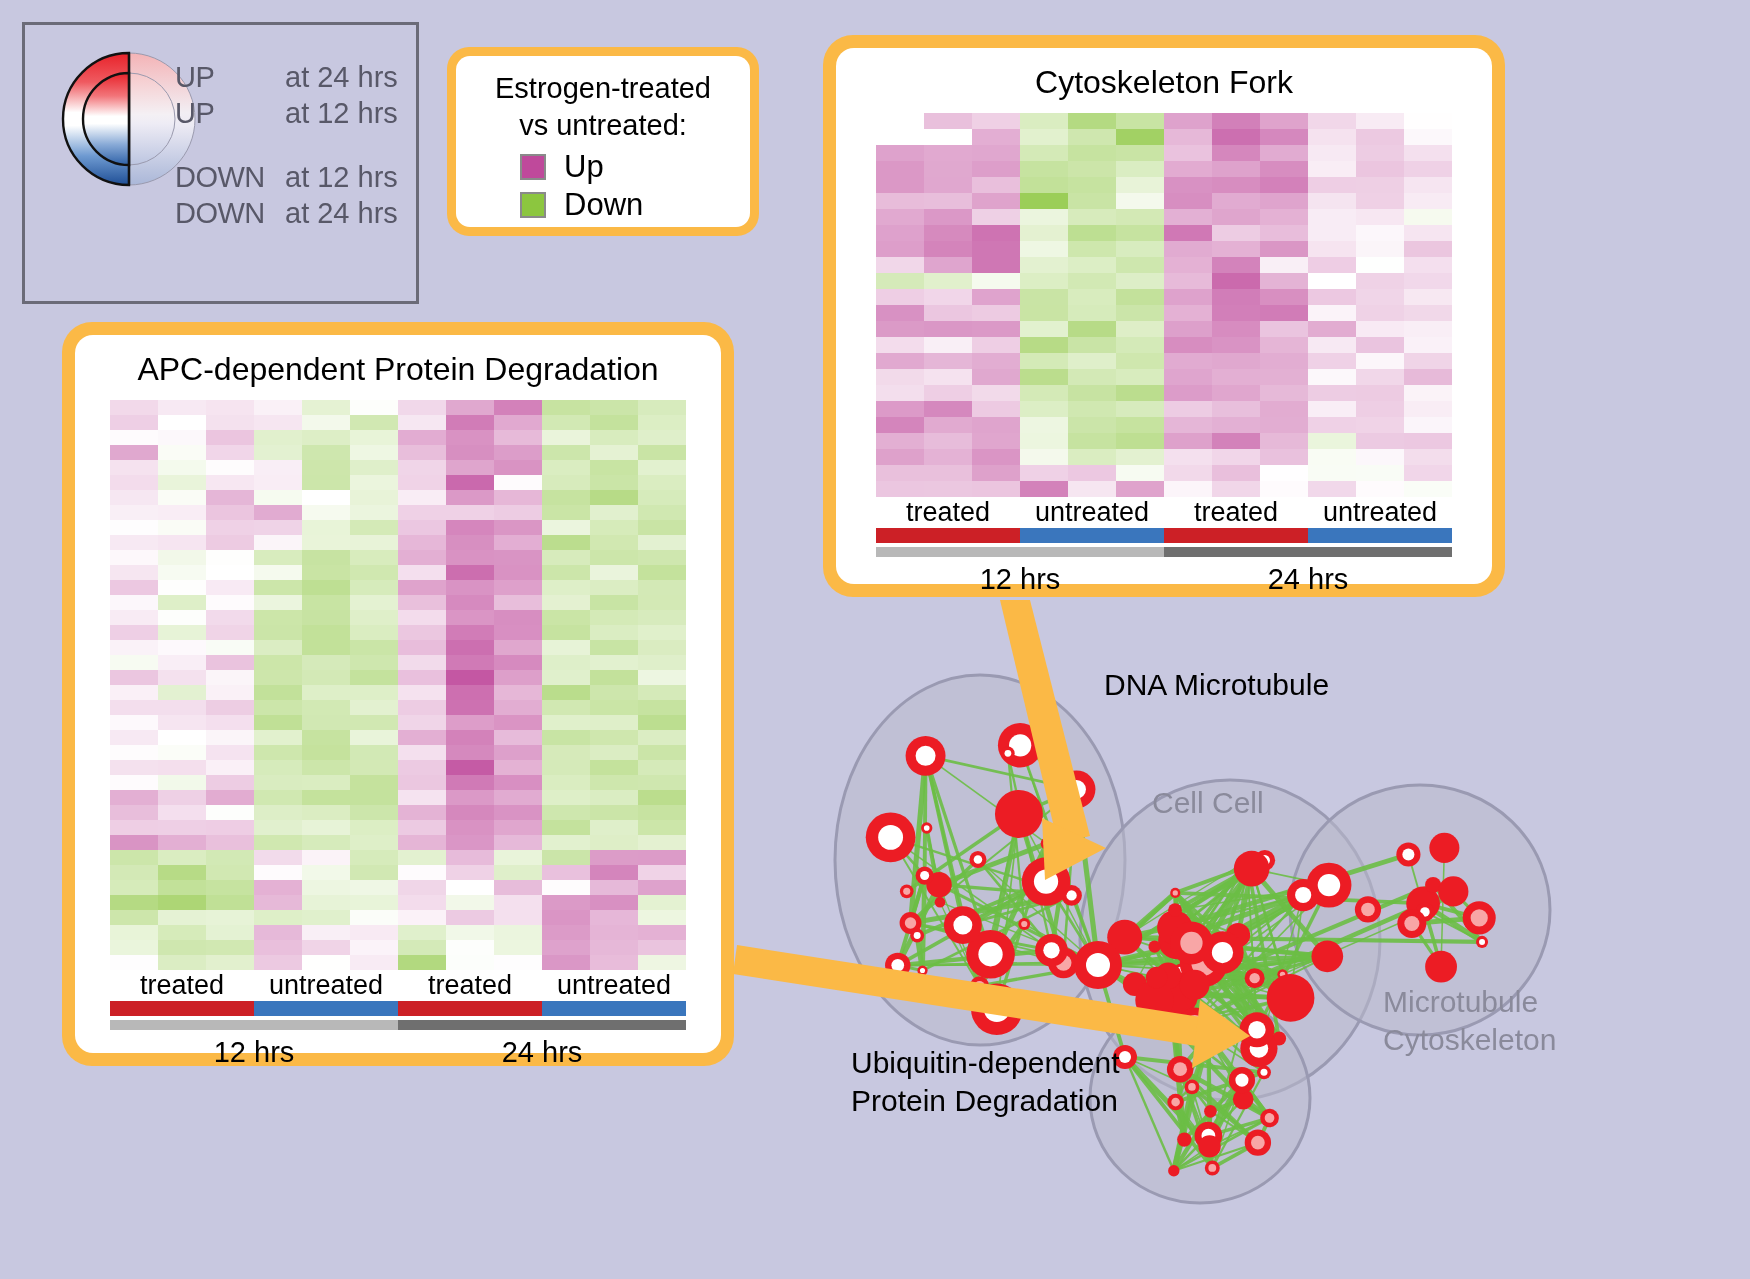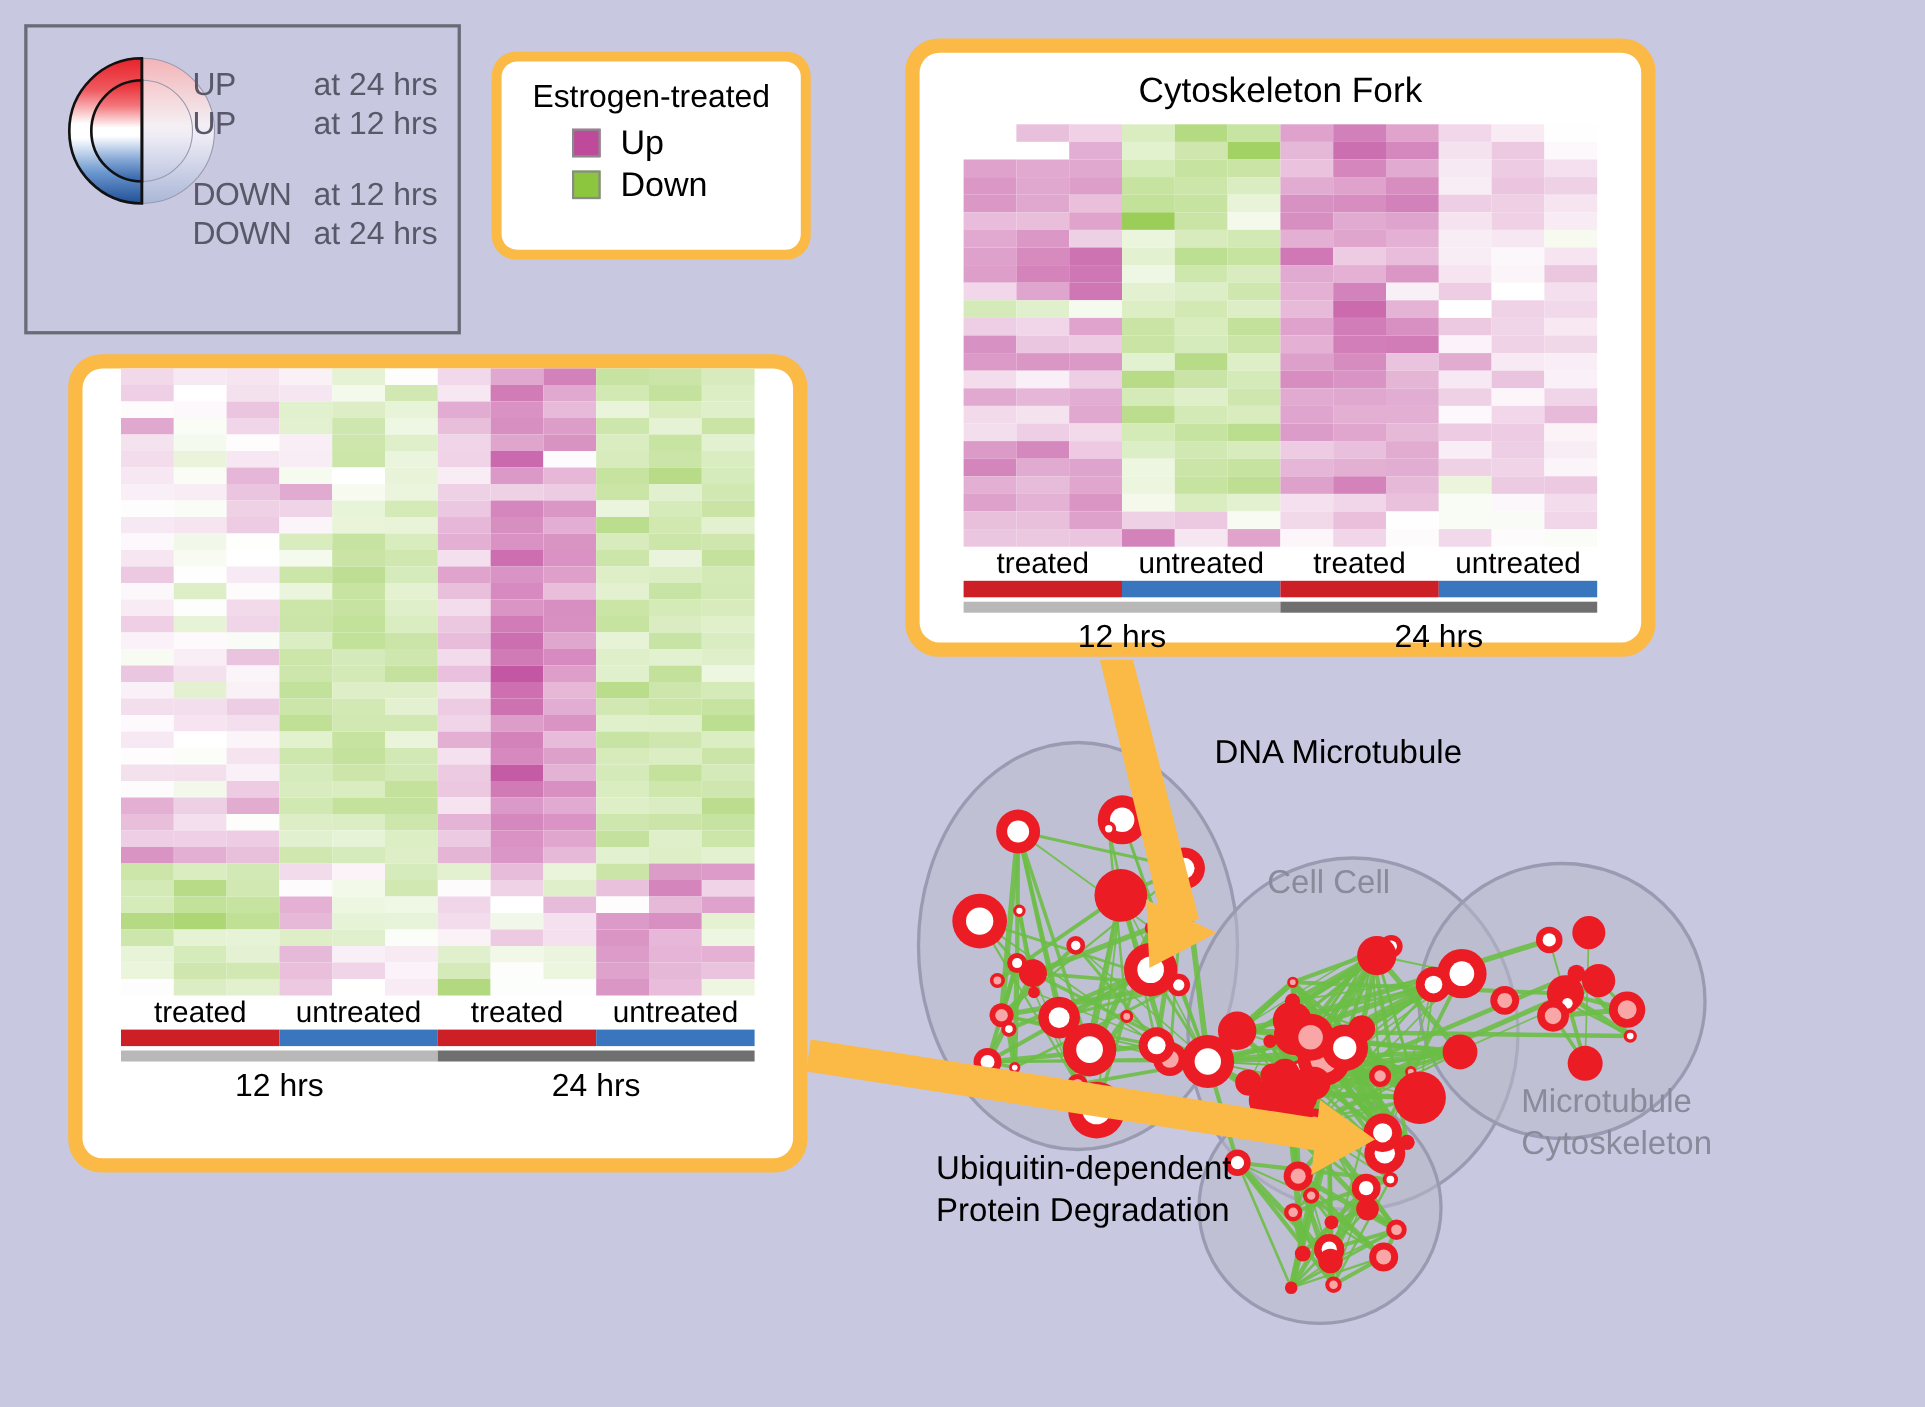--- a/index.html
+++ b/index.html
@@ -23,21 +23,21 @@
   .key-row .kw{width:110px;color:#585868;font-size:29px;letter-spacing:-0.5px;}
   .key-row .kt{color:#585868;font-size:29px;}
   .key-row.down .kw{width:110px;}
   .key-foot{
     position:absolute;left:0;top:183px;width:100%;text-align:center;
     color:#585868;font-size:28px;line-height:38px;
   }
 
   
   .legendbox{
-    position:absolute;left:447px;top:47px;width:290px;height:189px;
+    position:absolute;left:447px;top:47px;width:312px;height:189px;
     background:#fbb946;border-radius:22px;box-sizing:border-box;padding:9px;
   }
   .legendbox-inner{
     width:100%;height:100%;background:#fff;border-radius:14px;
     box-sizing:border-box;padding:14px 16px 0 16px;
   }
   .legend-title{font-size:29px;color:#000;text-align:center;line-height:37px;}
   .legend-items{margin-top:4px;padding-left:48px;}
   .legend-item{display:flex;align-items:center;height:38px;}
   .legend-swatch{width:26px;height:26px;border:2px solid #8a8a8a;box-sizing:border-box;margin-right:18px;}
@@ -142,20 +142,21 @@
       </div>
     </div>
 
     <div class="key-foot">
     </div>
   </div>
 
   <div class="legendbox">
     <div class="legendbox-inner">
       <div class="legend-title">Estrogen-treated</div>
+      <div class="legend-title">vs untreated:</div>
       <div class="legend-items">
         <div class="legend-item">
           <span class="legend-swatch" id="sw-up" style="background: rgb(191, 73, 155);"></span>
           <span class="legend-label">Up</span>
         </div>
         <div class="legend-item">
           <span class="legend-swatch" id="sw-down" style="background: rgb(140, 198, 63);"></span>
           <span class="legend-label">Down</span>
         </div>
       </div>
@@ -475,20 +476,21 @@
         <div class="time-labels" id="tl-rf" style="width: 576px;">
             <div style="width: 288px;">12 hrs</div>
             <div style="width: 288px;">24 hrs</div>
           </div>
       </div>
     </div>
   </div>
 
   <div class="panel" id="panel-apc">
     <div class="panel-inner">
+      <div class="panel-title">APC-dependent Protein Degradation</div>
       <div class="hm-wrap">
         <div class="heatmap" id="hm-apc" style="width: 576px; grid-template-columns: repeat(12, 1fr); grid-auto-rows: 15px;">
             <div class="hm-cell" style="background: rgb(242, 217, 234);"></div>
             <div class="hm-cell" style="background: rgb(247, 233, 243);"></div>
             <div class="hm-cell" style="background: rgb(246, 228, 240);"></div>
             <div class="hm-cell" style="background: rgb(250, 241, 247);"></div>
             <div class="hm-cell" style="background: rgb(229, 242, 211);"></div>
             <div class="hm-cell" style="background: rgb(253, 254, 251);"></div>
             <div class="hm-cell" style="background: rgb(241, 216, 234);"></div>
             <div class="hm-cell" style="background: rgb(224, 168, 207);"></div>

